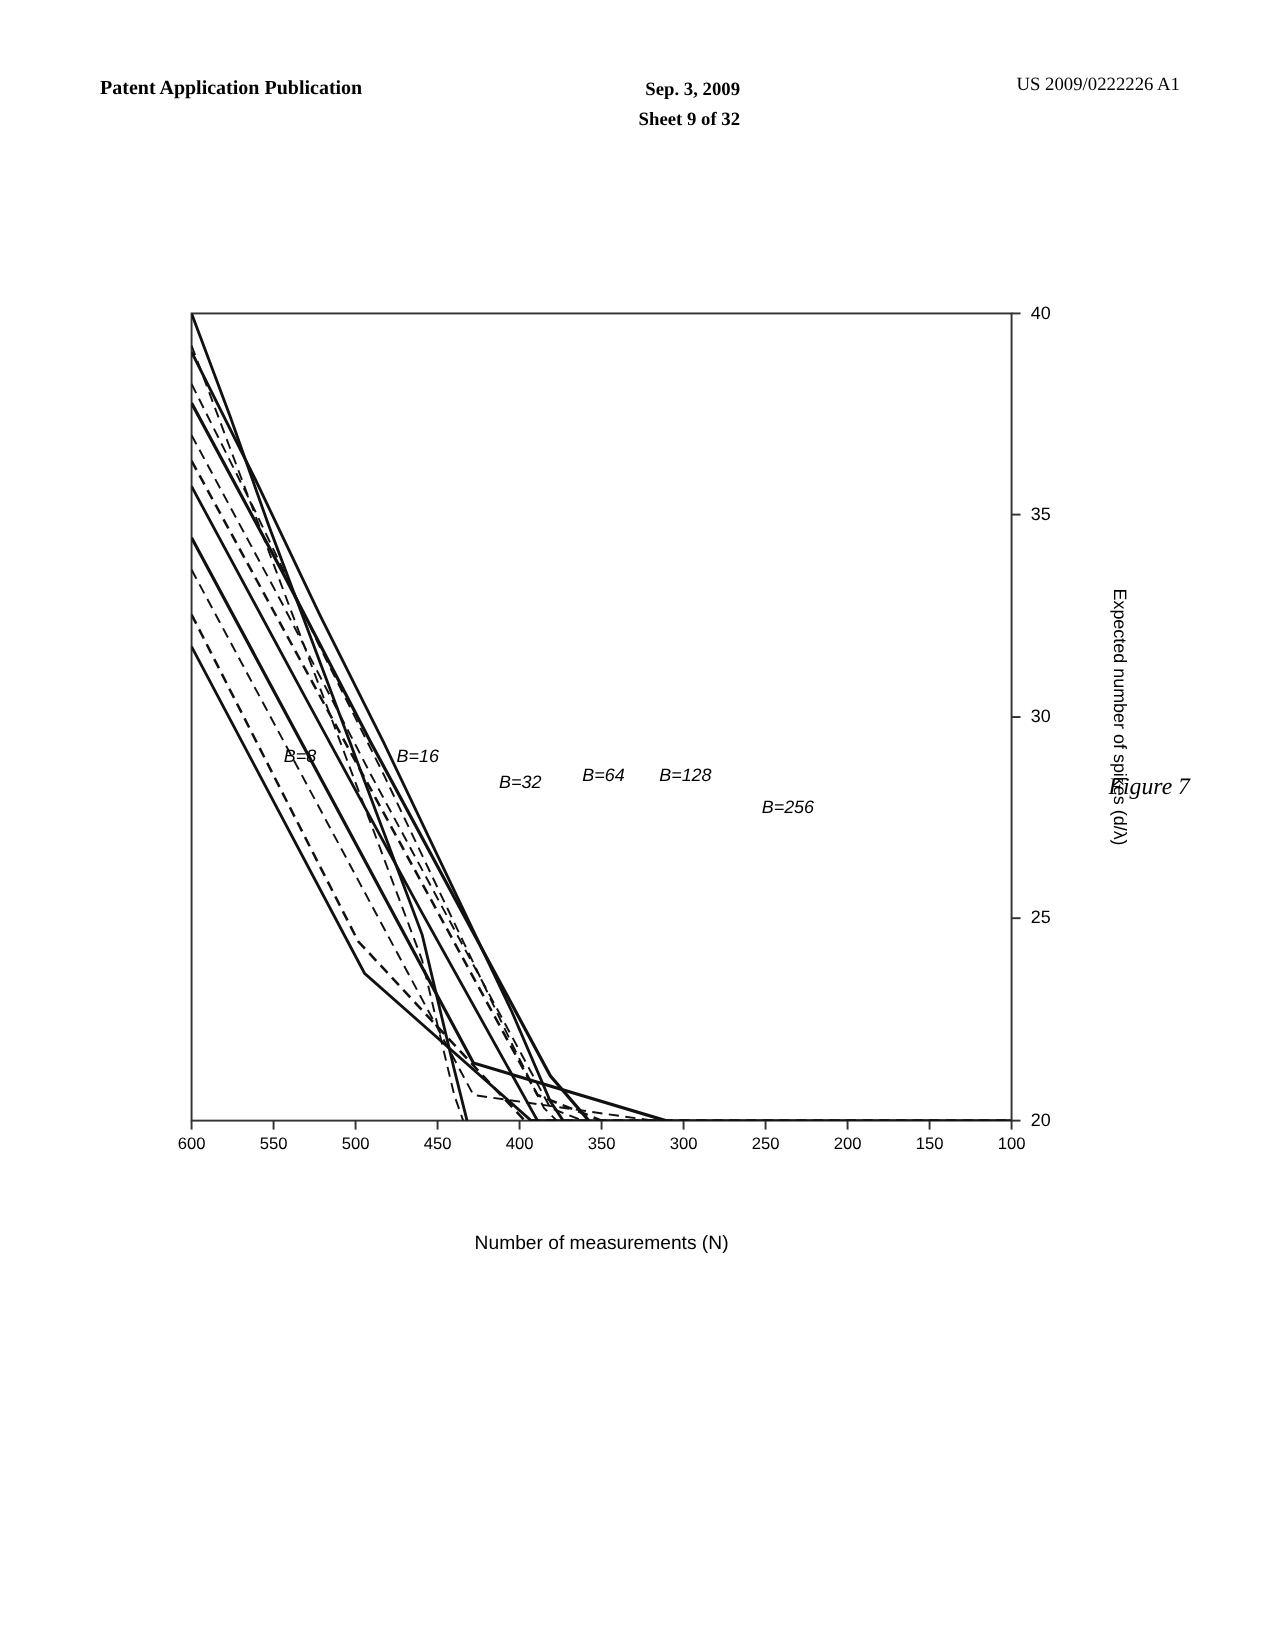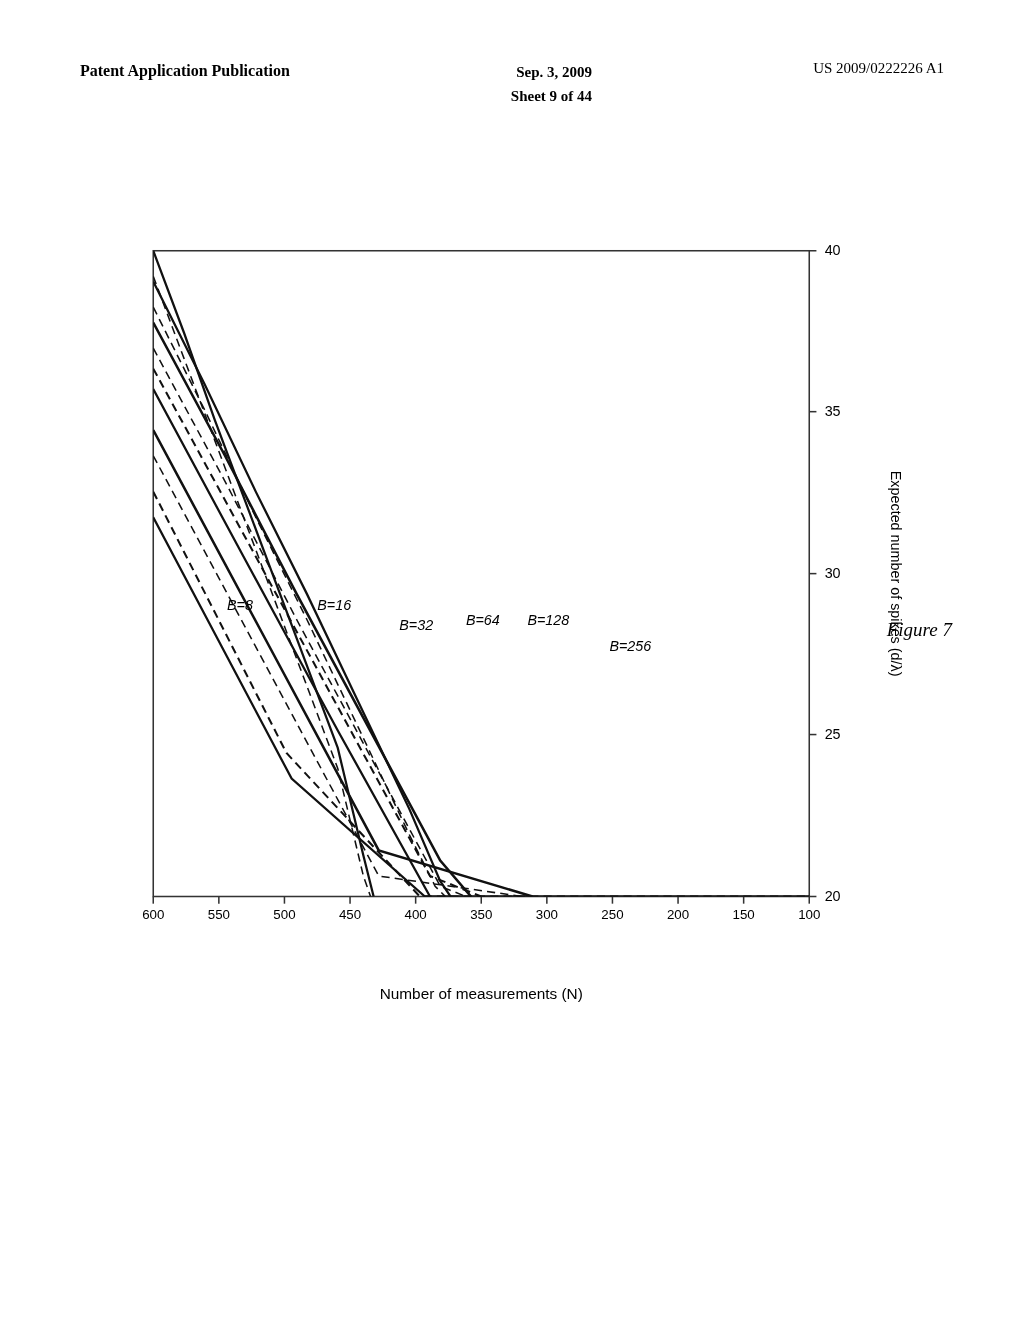--- a/index.html
+++ b/index.html
@@ -66,21 +66,21 @@
   </style>
 </head>
 <body>
 
 <div class="page">
 
   <div class="header">
     <div class="header-left">Patent Application Publication</div>
     <div class="header-center">
       <div>Sep. 3, 2009</div>
-      <div>Sheet 9 of 44</div>
+      <div>Sheet 9 of 32</div>
     </div>
     <div class="header-right">US 2009/0222226 A1</div>
   </div>
 
   <div class="figure-container">
     <div class="figure-label">Figure 7</div>
 
     <svg class="chart" viewBox="0 0 860 800">
 
       <defs>

